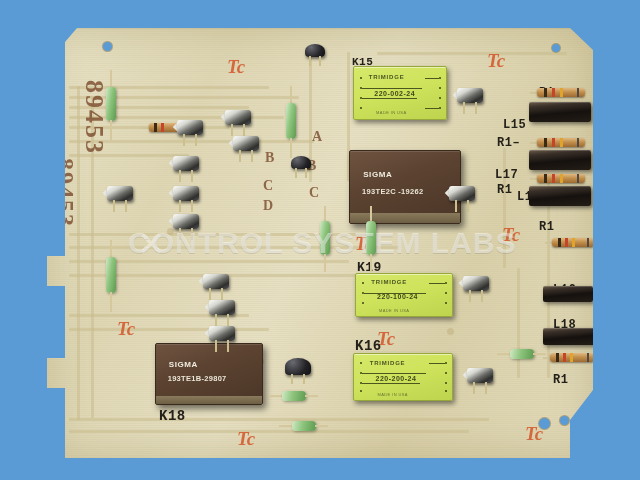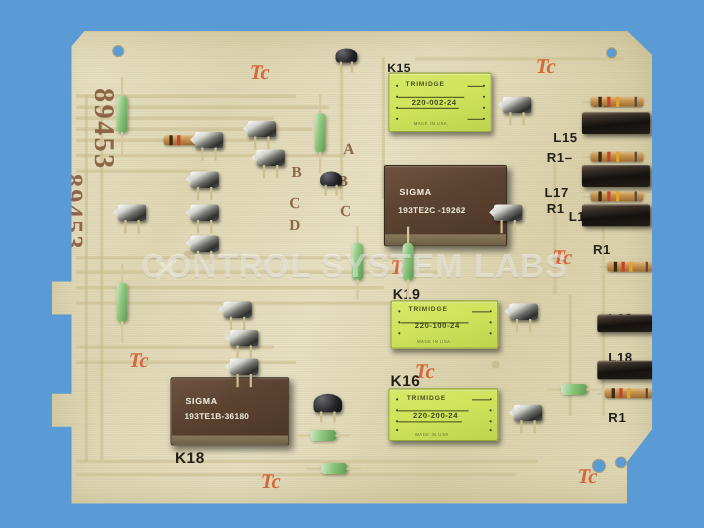--- a/index.html
+++ b/index.html
@@ -54,21 +54,21 @@
     background:linear-gradient(160deg,#6e5340 0%,#5c4331 40%,#4a3527 100%);
     border:1px solid #3a2a1e;border-radius:2px;
     box-shadow:3px 4px 6px rgba(0,0,0,.5), inset 0 1px 0 rgba(255,255,255,.12);
     overflow:hidden;
   }
   .dmod .sig{position:absolute;left:12%;top:26%;font-size:8px;font-weight:bold;color:#f0ece0;letter-spacing:.6px;}
   .dmod .dpn{position:absolute;left:11%;top:50%;font-size:7.5px;font-weight:bold;color:#eae5d6;letter-spacing:.3px;}
   .dmod .base{position:absolute;left:0;right:0;bottom:0;height:14%;background:linear-gradient(#8a7a5c,#6d5f44);}
 
   
-  .desig{position:absolute;font-family:Liberation Sans, sans-serif;font-weight:bold;color:#24201a;letter-spacing:.5px;}
+  .desig{position:absolute;font-family:Liberation Mono, monospace;font-weight:bold;color:#24201a;letter-spacing:.5px;}
 
   
   .hw{position:absolute;font-family:"Liberation Serif",serif;font-style:italic;color:#d4562a;opacity:.85;font-weight:bold;}
   .hwbrown{position:absolute;font-family:"Liberation Serif",serif;color:#7a4a2c;opacity:.8;font-weight:bold;}
 
   
   .tocan{position:absolute;width:26px;height:19px;}
   .tocan .body{
     position:absolute;left:0;top:0;width:26px;height:15px;border-radius:3px;
     background:linear-gradient(150deg,#fdfdfb 0%,#d6d6d0 28%,#6a6a66 55%,#2e2e2c 78%,#55555a 100%);
@@ -234,21 +234,21 @@
         <div class="ln" style="left:8px;top:29px;width:58px;"></div>
         <div class="ln" style="right:7px;top:9px;width:16px;"></div>
       </div>
       <div class="brand">TRIMIDGE</div>
       <div class="pn">220-200-24</div>
       <div class="fine">MADE IN USA</div>
     </div>
 
     <div class="dmod" style="left:108px;top:315px;width:106px;height:60px;">
       <div class="sig">SIGMA</div>
-      <div class="dpn">193TE1B-36180</div>
+      <div class="dpn">193TE1B-29807</div>
       <div class="base"></div>
     </div>
     <div class="desig" style="left:112px;top:380px;font-size:14px;">K18</div>
 
     <div class="desig" style="left:492px;top:58px;font-size:12px;">R1</div>
     <div class="desig" style="left:456px;top:90px;font-size:12px;">L15</div>
     <div class="desig" style="left:450px;top:108px;font-size:12px;">R1–</div>
     <div class="desig" style="left:448px;top:140px;font-size:12px;">L17</div>
     <div class="desig" style="left:450px;top:155px;font-size:12px;">R1</div>
     <div class="desig" style="left:470px;top:162px;font-size:12px;">L19</div>

